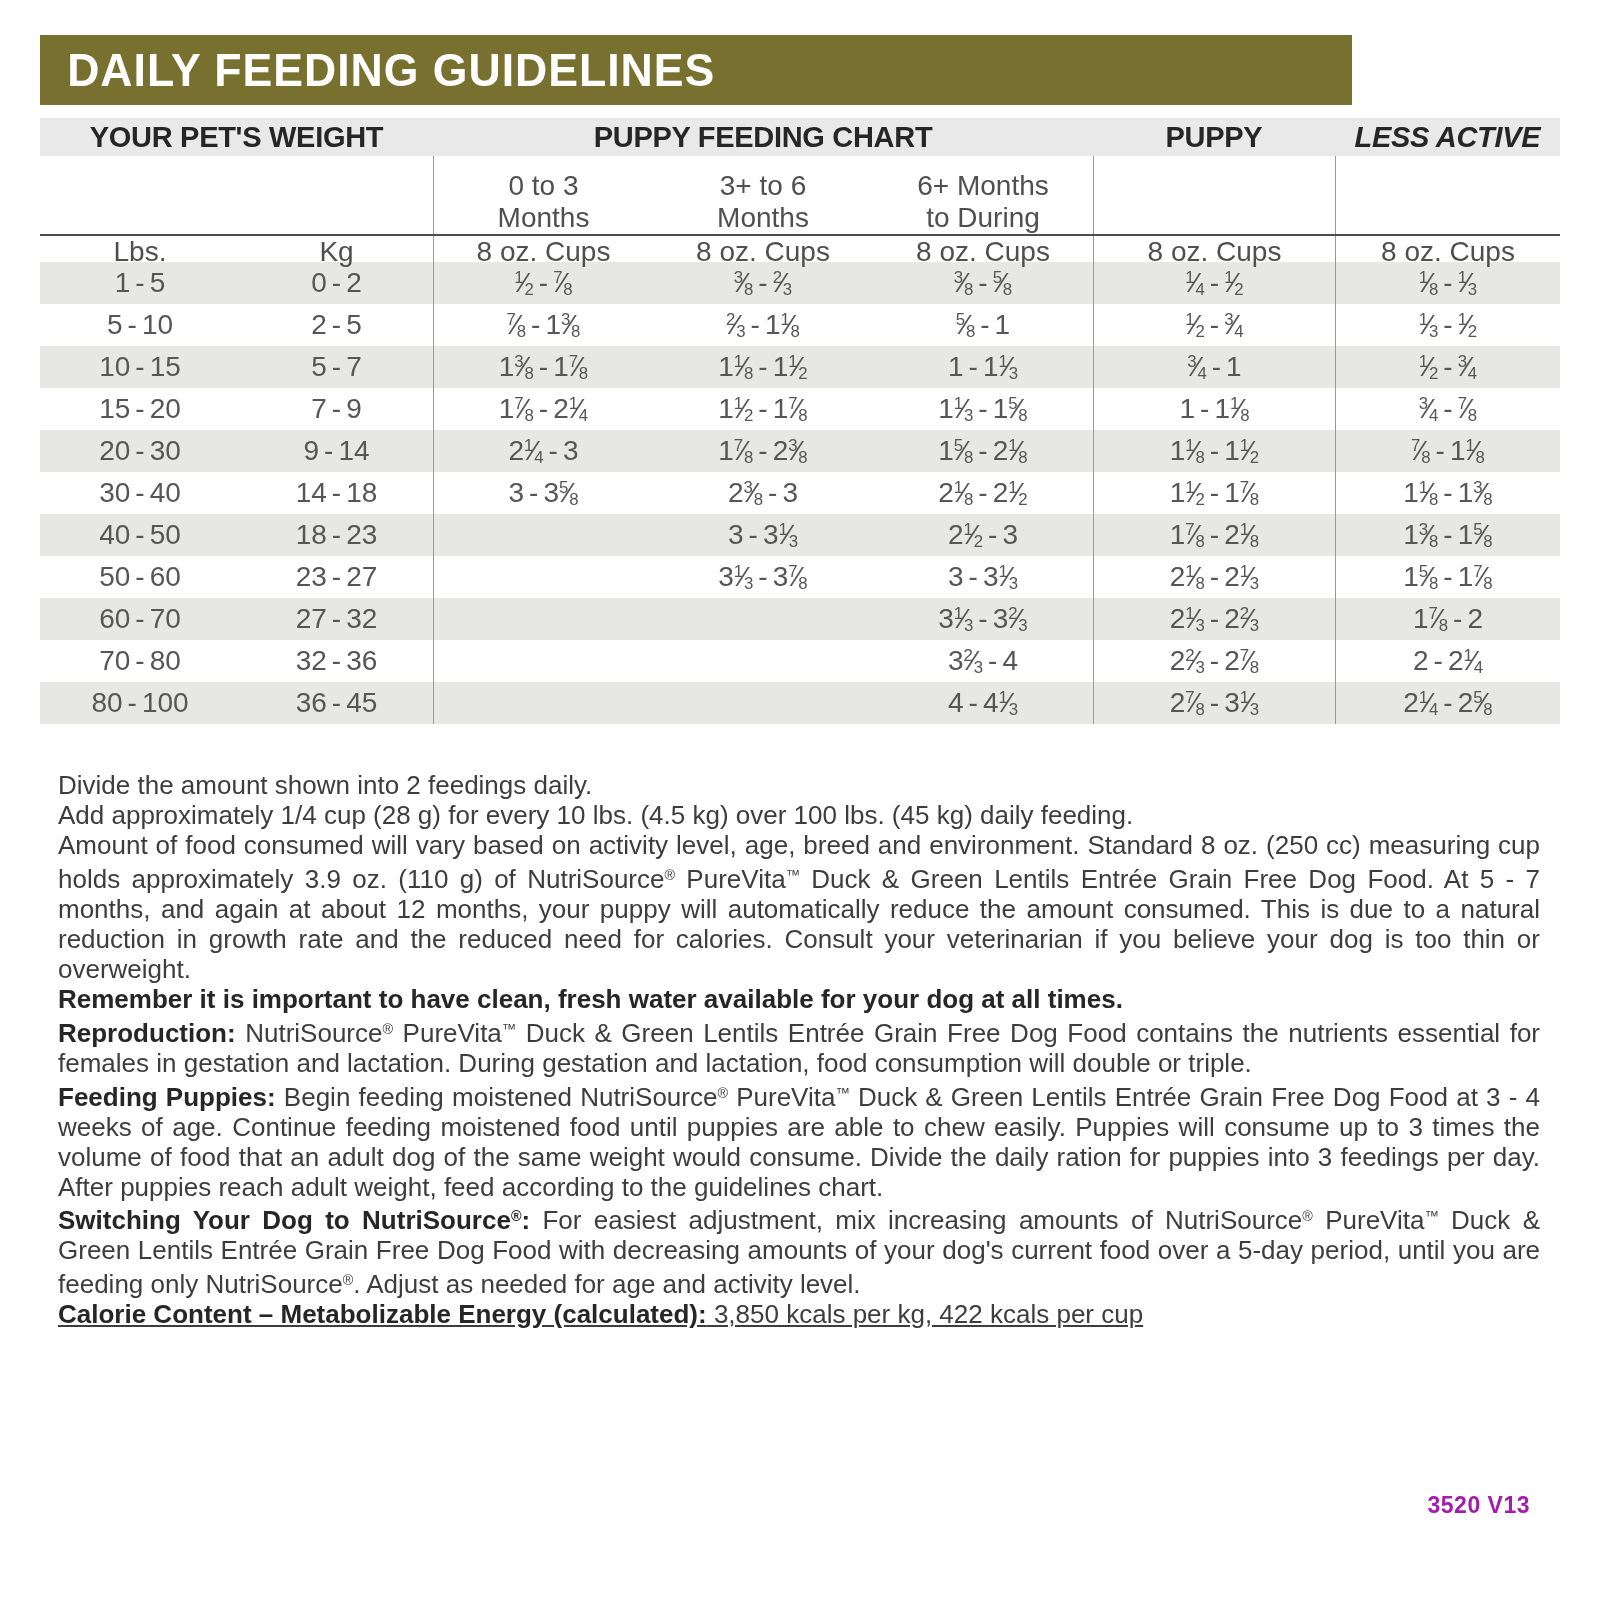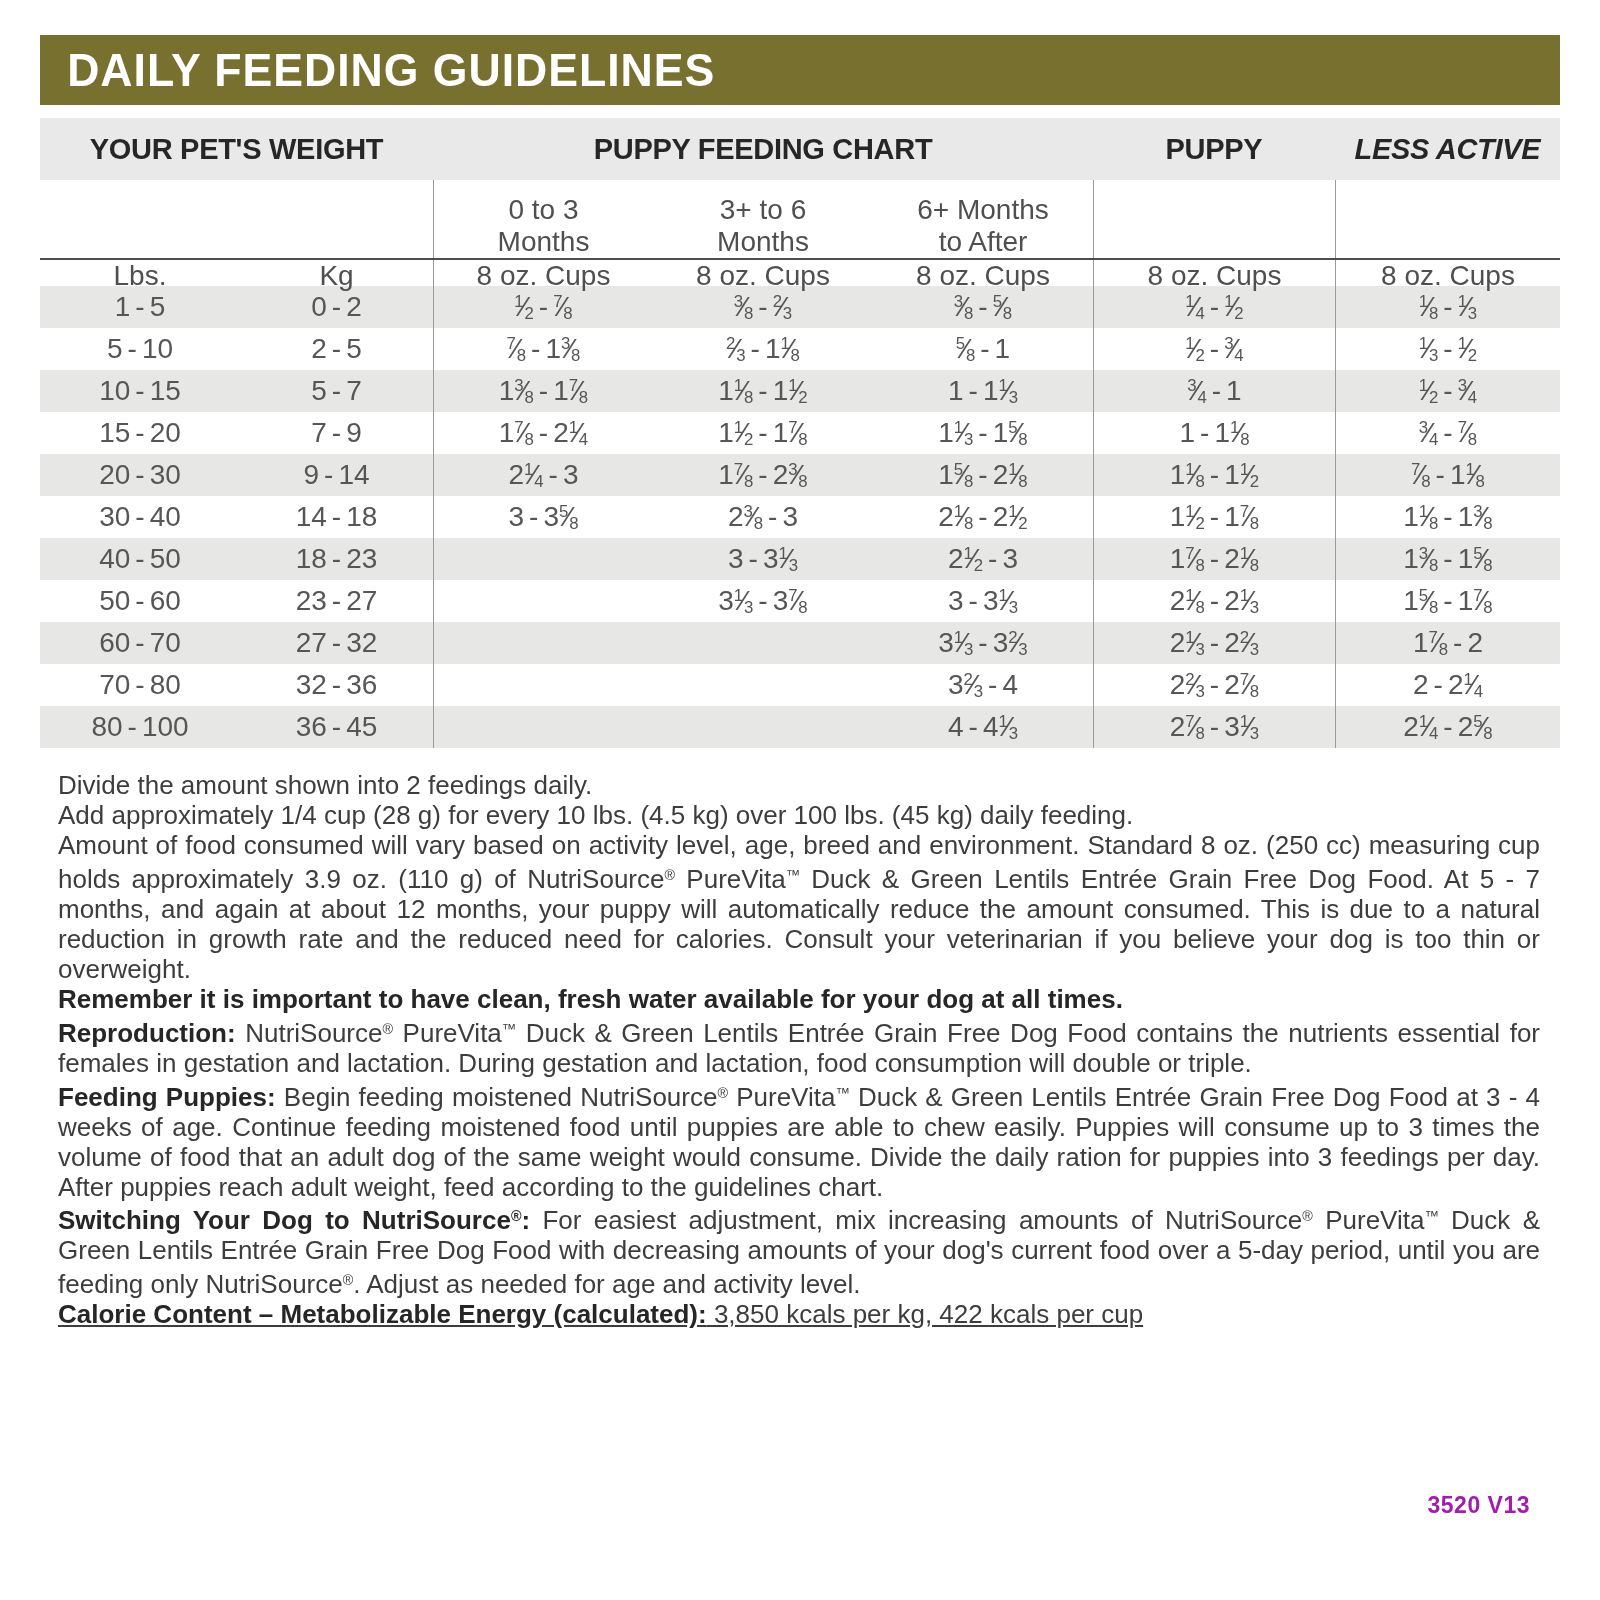--- a/index.html
+++ b/index.html
@@ -5,35 +5,35 @@
   html,body{margin:0;padding:0;background:#ffffff;}
   body{
     width:1600px;height:1600px;position:relative;overflow:hidden;
     font-family:"Liberation Sans","DejaVu Sans",sans-serif;
     -webkit-font-smoothing:antialiased;
   }
   .page{position:absolute;inset:0;}
 
   
   .banner{
-    position:absolute;left:40px;top:35px;width:1520px;height:70px;
+    position:absolute;left:40px;top:35px;width:1312px;height:70px;
     background:#77702E;display:flex;align-items:center;
   }
   .banner h1{
     margin:0;padding:0 0 0 28px;color:#ffffff;
     font-size:46px;font-weight:700;letter-spacing:1px;
     transform:scaleX(0.97);transform-origin:left center;white-space:nowrap;
   }
 
   
   .tablewrap{position:absolute;left:40px;top:118px;width:1520px;}
   .grid{display:grid;grid-template-columns:200px 193px 220px 220px 220px 242px 225px;}
   .cell{display:flex;align-items:center;justify-content:center;text-align:center;}
 
-  .band{height:62px;background:#E9E9E9;display:grid;
+  .band{height:38px;background:#E9E9E9;display:grid;
         grid-template-columns:200px 193px 220px 220px 220px 242px 225px;}
   .band .hcell{grid-row:1;display:flex;align-items:center;justify-content:center;
         font-weight:700;font-size:29px;color:#262626;letter-spacing:-0.3px;white-space:nowrap;}
   .h-weight{grid-column:1 / span 2;}
   .h-puppy{grid-column:3 / span 3;}
   .h-adult{grid-column:6;}
   .h-less{grid-column:7;font-style:italic;}
 
   .months{height:78px;border-bottom:2px solid #4d4d4d;}
   .months .cell{flex-direction:column;justify-content:flex-end;line-height:32px;
@@ -92,21 +92,21 @@
       <div class="cell bl">
         <div>0 to 3</div>
         <div>Months</div>
       </div>
       <div class="cell">
         <div>3+ to 6</div>
         <div>Months</div>
       </div>
       <div class="cell">
         <div>6+ Months</div>
-        <div>to After</div>
+        <div>to During</div>
       </div>
       <div class="cell bl"></div>
       <div class="cell bl"></div>
     </div>
 
     <div class="grid units">
       <div class="cell">Lbs.</div>
       <div class="cell">Kg</div>
       <div class="cell bl">8 oz. Cups</div>
       <div class="cell">8 oz. Cups</div>

